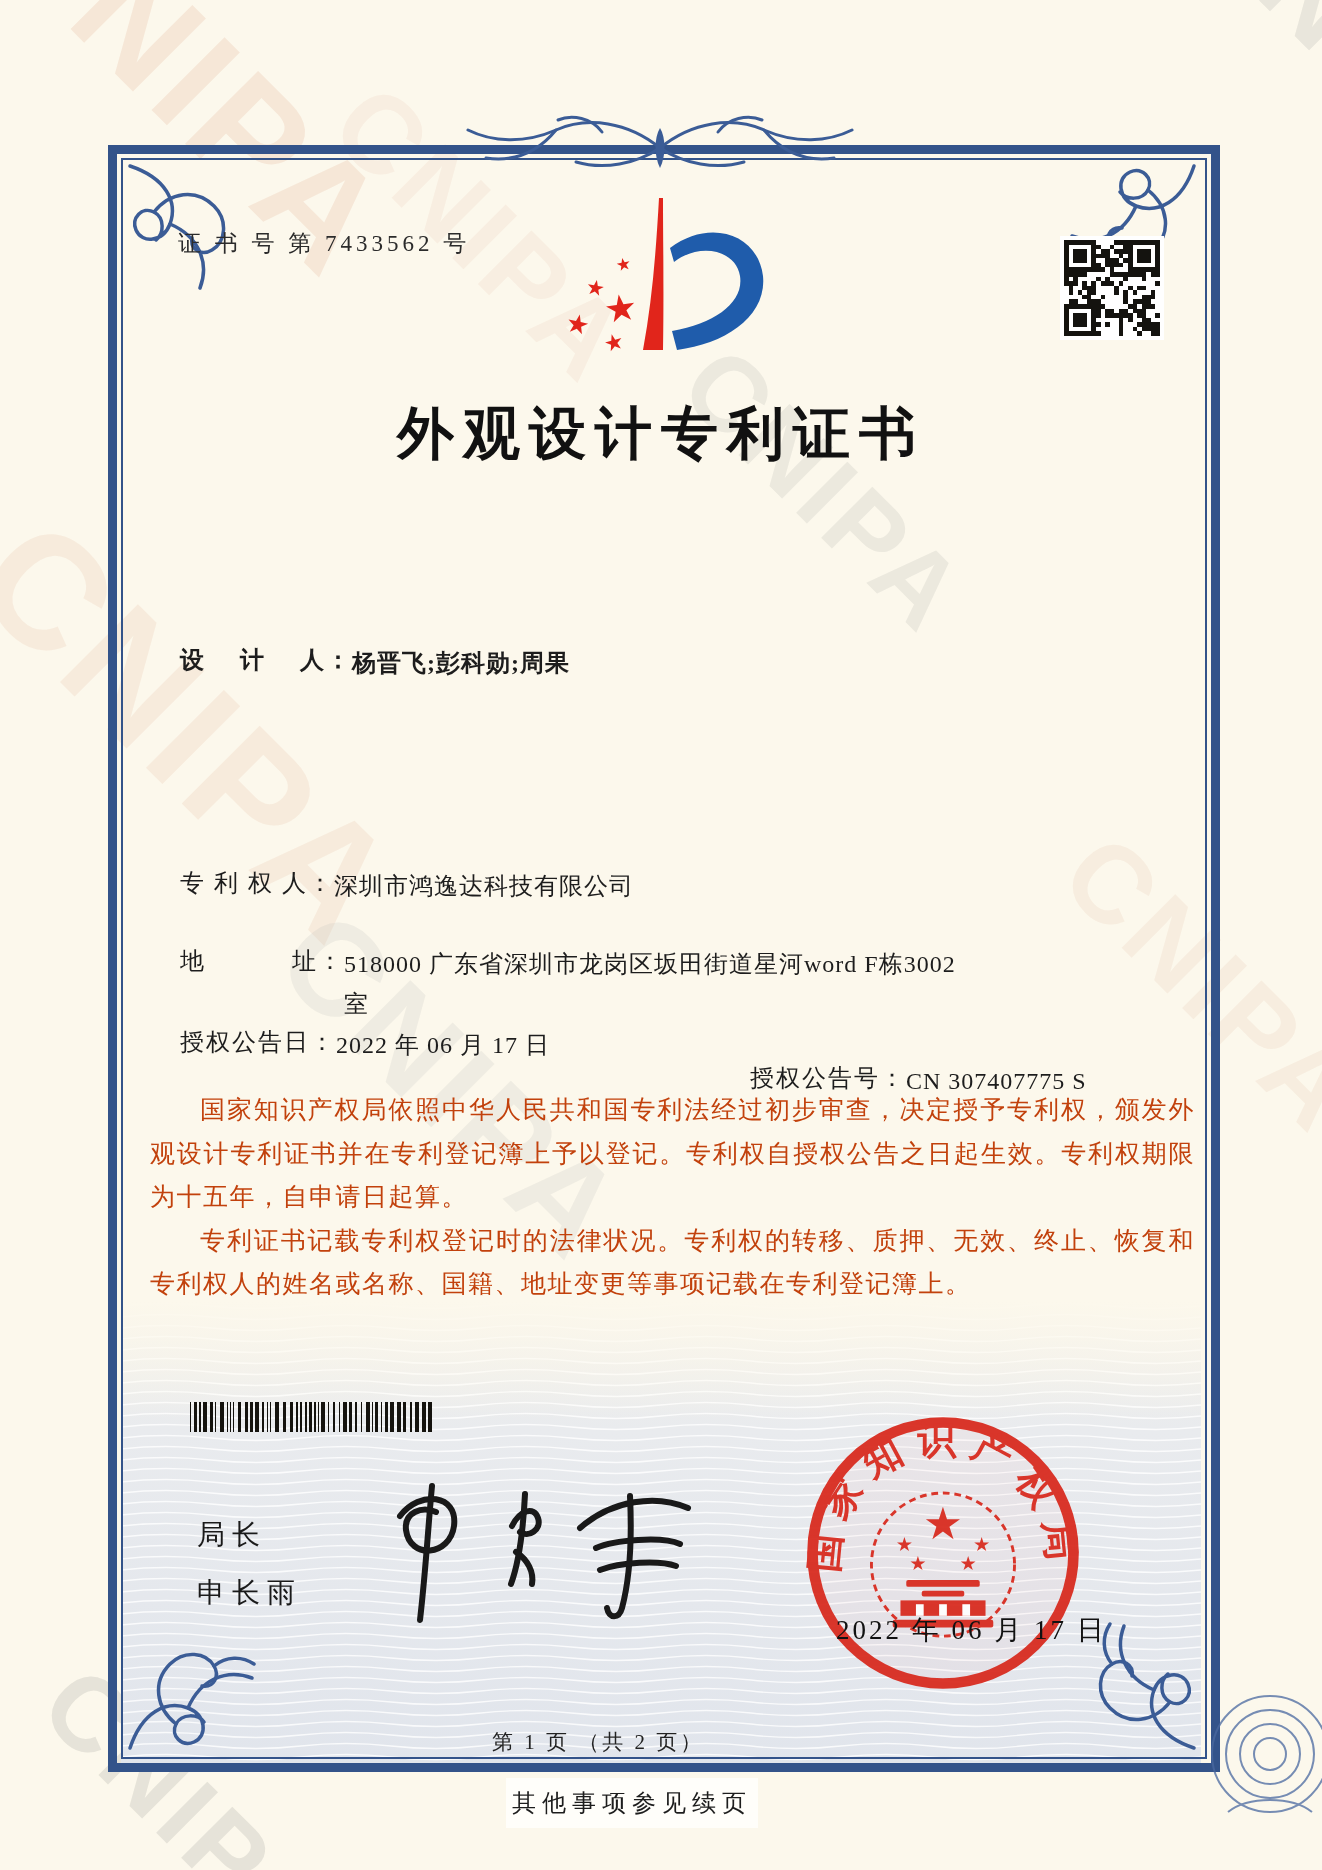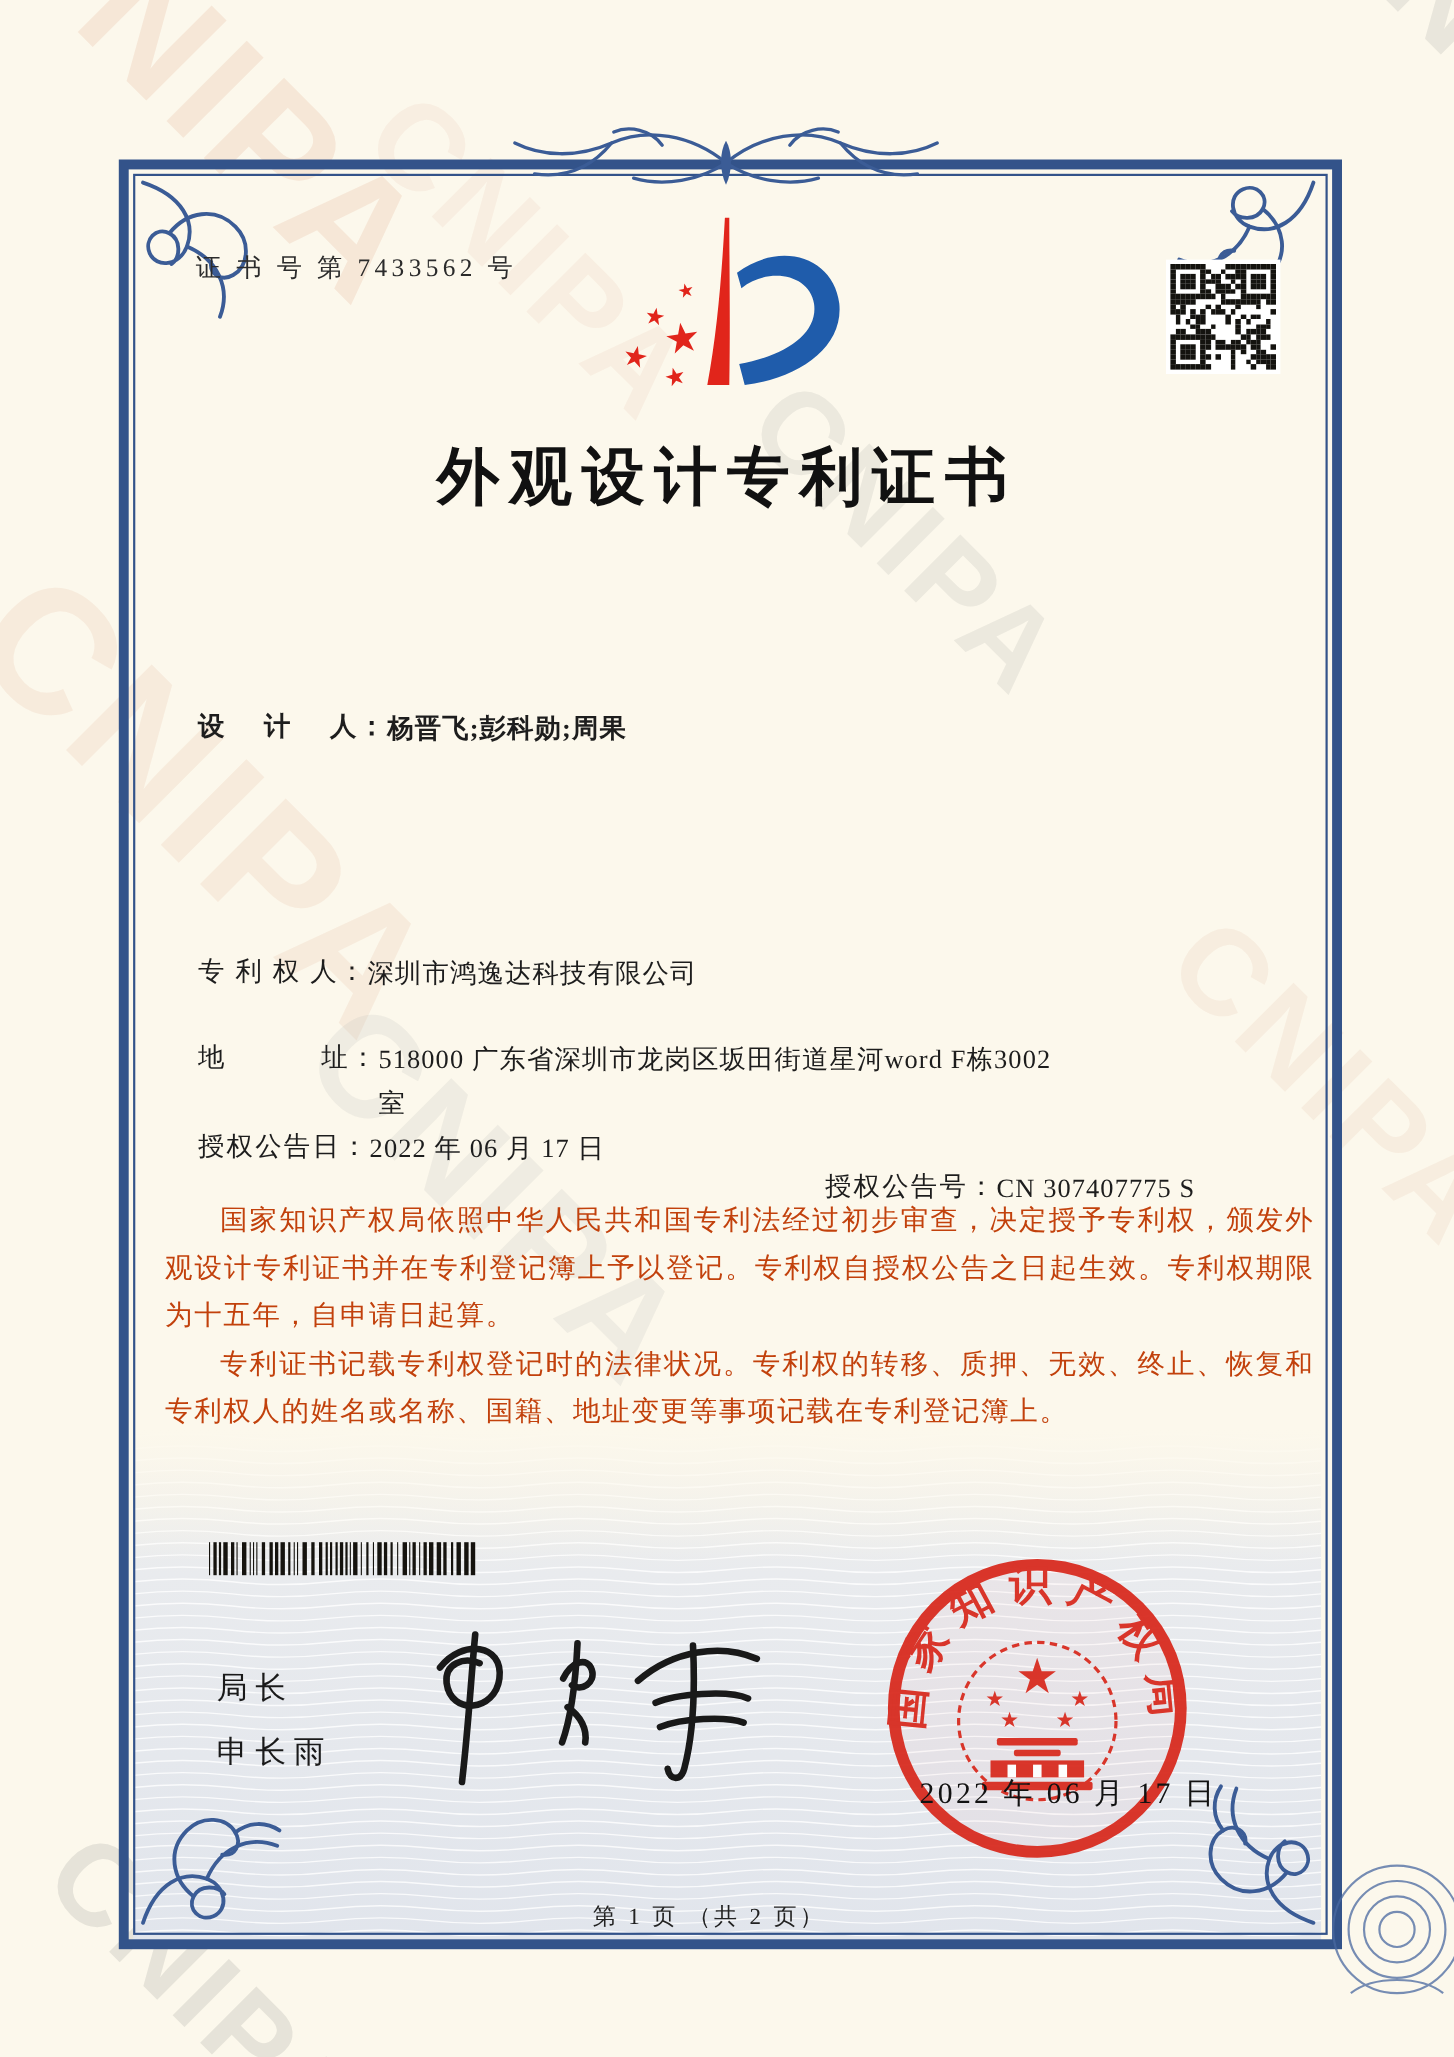--- a/index.html
+++ b/index.html
@@ -95,21 +95,21 @@
   .signature{position:absolute;left:362px;top:1468px;width:340px;height:165px;}
   
   .seal{position:absolute;left:798px;top:1408px;width:290px;height:290px;opacity:.93;}
   .seal-date{
     position:absolute;left:836px;top:1612px;
     font-size:27px;letter-spacing:3px;color:#121212;z-index:5;
   }
   
   .page-line{
     position:absolute;left:108px;top:1728px;width:980px;text-align:center;
-    font-size:21px;letter-spacing:3px;color:#222;padding-left:47px;
+    font-size:21px;letter-spacing:3px;color:#222;
   }
   .continuation{
     position:absolute;left:506px;top:1778px;width:252px;height:50px;
     background:#fffefa;display:flex;align-items:center;justify-content:center;
     font-size:24px;letter-spacing:6px;color:#1d1d1d;
   }
 </style>
 </head>
 <body>
 
@@ -761,14 +761,15 @@
         <rect x="98" y="219" width="104" height="8" rx="2"></rect>
         <rect x="122" y="203" width="8" height="12" fill="#fff"></rect>
         <rect x="146" y="203" width="8" height="12" fill="#fff"></rect>
         <rect x="170" y="203" width="8" height="12" fill="#fff"></rect>
       </g>
     </svg>
   </div>
   <div class="seal-date">2022 年 06 月 17 日</div>
 
   <div class="page-line">第 1 页 （共 2 页）</div>
+  <div class="continuation">其他事项参见续页</div>
 
 </div>
 
 </body></html>

